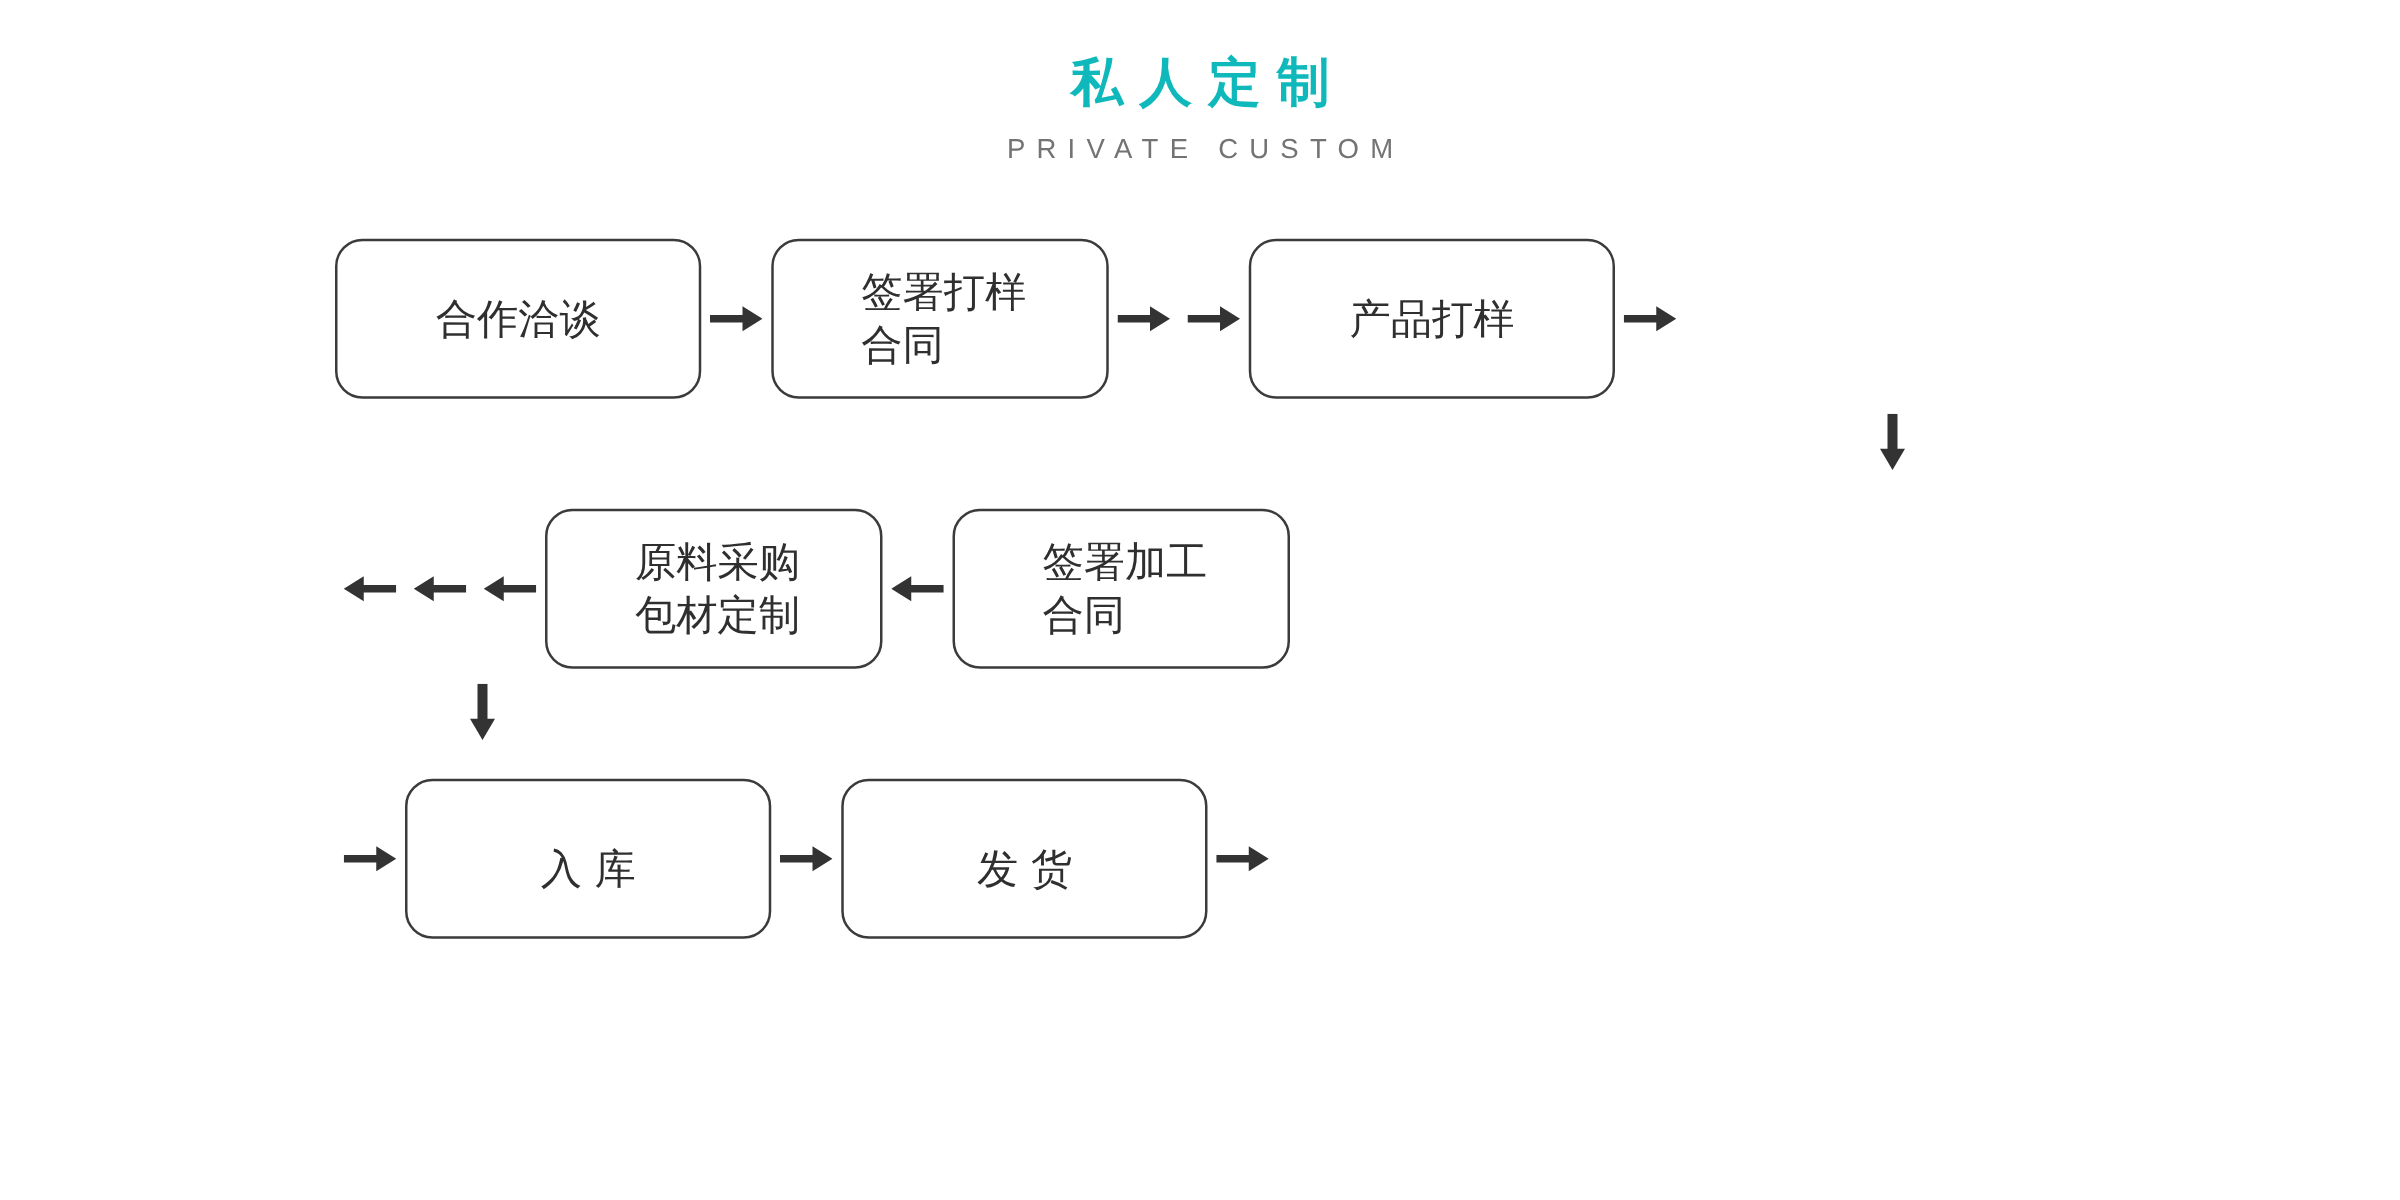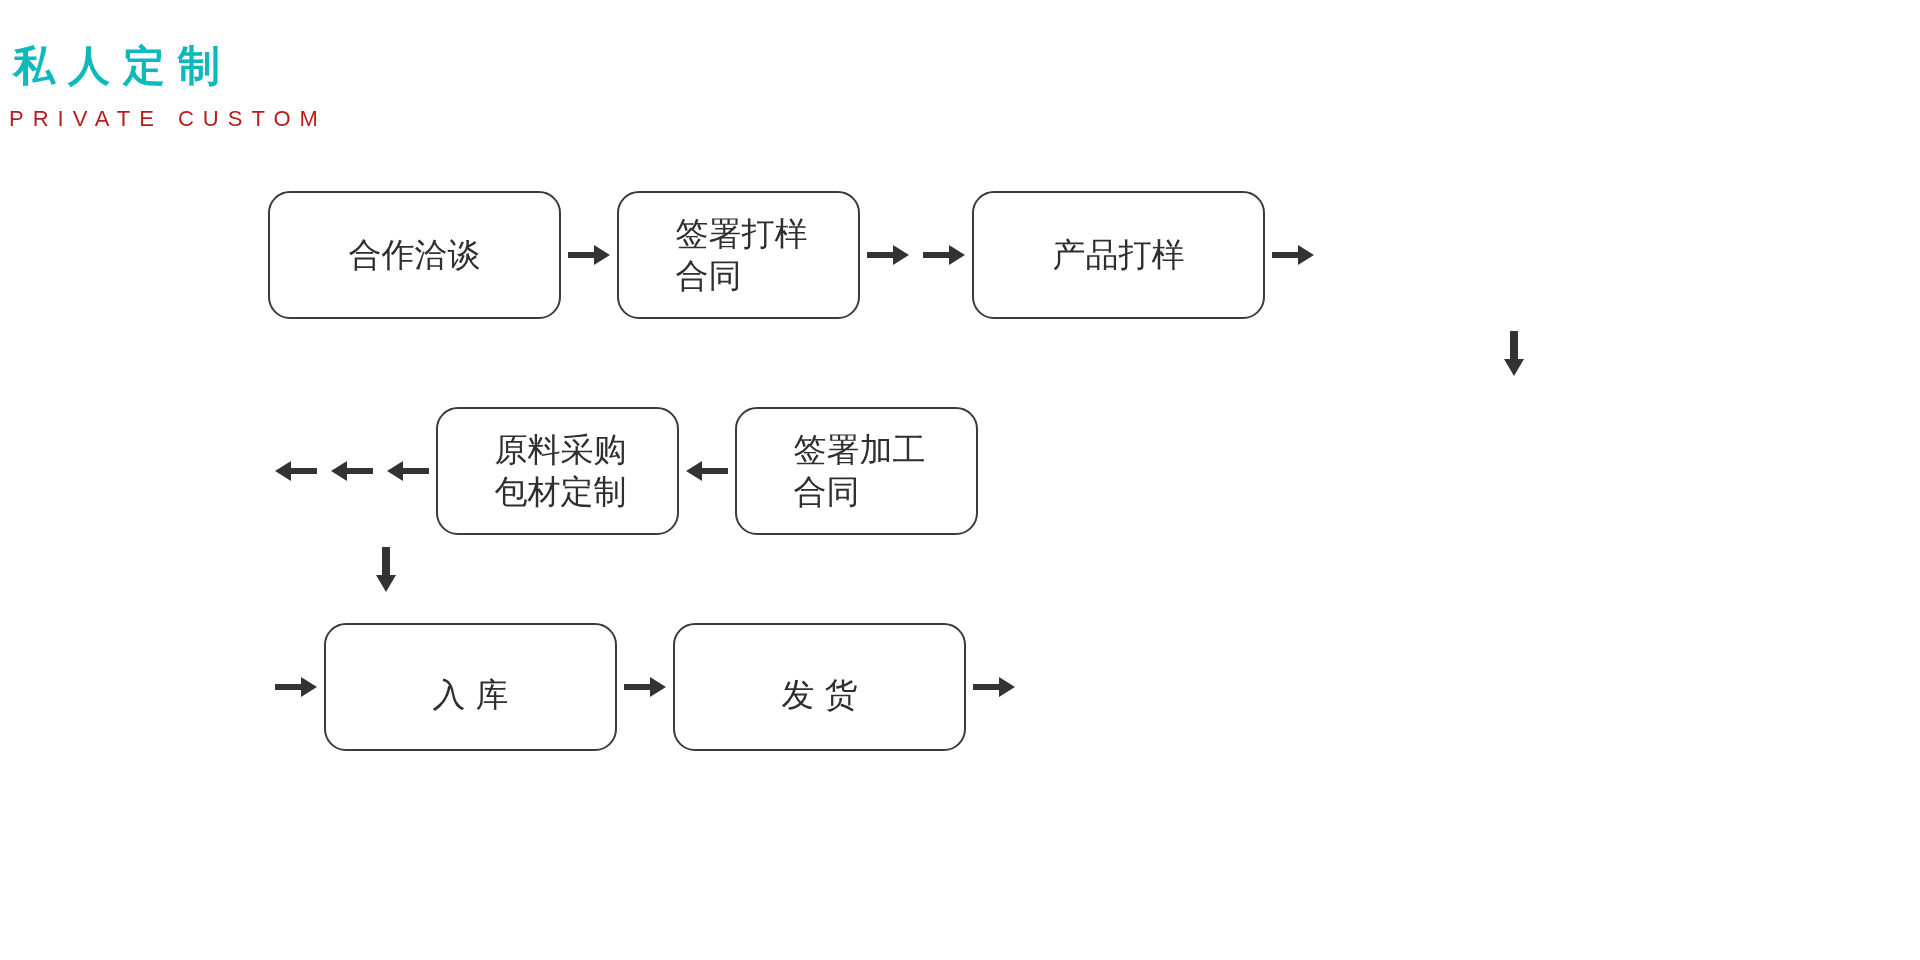--- a/index.html
+++ b/index.html
@@ -12,33 +12,33 @@
     height: 960px;
     font-family: "Liberation Sans", "DejaVu Sans", sans-serif;
     overflow: hidden;
     position: relative;
   }
 
   
   .header {
     width: 100%;
     padding-top: 44px;
-    text-align: left;
+    text-align: center;
   }
   .title-cn {
     color: #0fb9bb;
     font-size: 42px;
     font-weight: 700;
     letter-spacing: 13px;
     text-indent: 13px;
     line-height: 1.05;
     margin: 0;
   }
   .title-en {
-    color: #b91c1c;
+    color: #737373;
     font-size: 22px;
     font-weight: 400;
     letter-spacing: 9px;
     text-indent: 9px;
     margin: 20px 0 0 0;
     line-height: 1;
   }
 
   
   .flow {
@@ -68,21 +68,21 @@
     flex: 0 0 auto;
   }
   .node-label {
     font-size: 33px;
     color: #2f2f2f;
     line-height: 1.28;
     white-space: pre-line;
     font-weight: 400;
   }
   .node.w-wide  { width: 293px; }
-  .node.w-two   { width: 243px; }
+  .node.w-two   { width: 270px; }
   .node.w-two .node-label { text-align: left; padding-left: 6px; }
   .node.spaced .node-label { letter-spacing: 10px; text-indent: 10px; margin-top: 16px; }
 
   
   .arrow-h {
     flex: 0 0 auto;
     width: 56px;
     height: 34px;
     display: flex;
     align-items: center;

